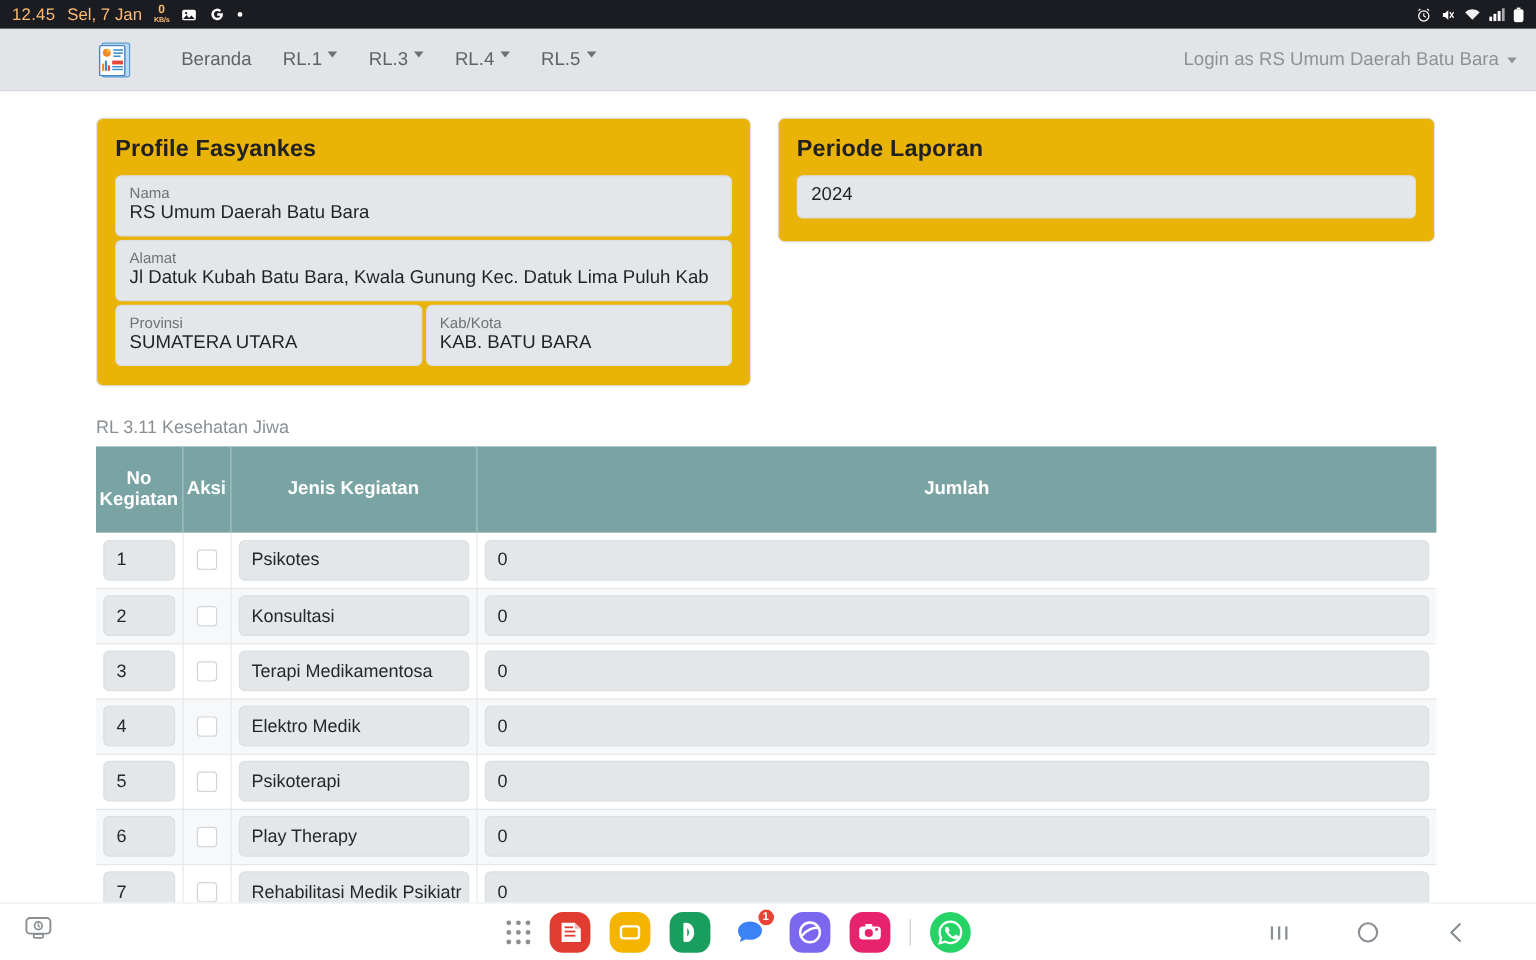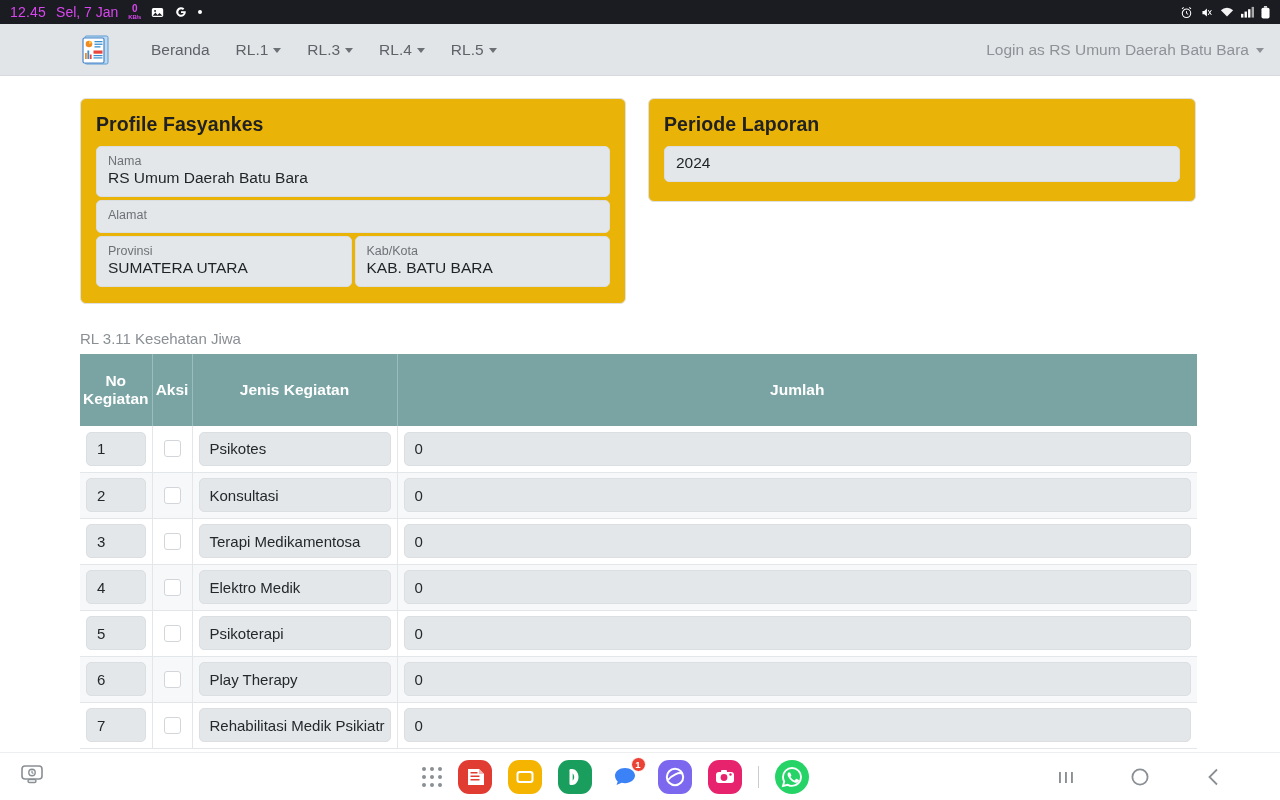--- a/index.html
+++ b/index.html
@@ -6,21 +6,21 @@
   html, body {
     width: 1280px; height: 800px;
     font-family: "Liberation Sans", sans-serif;
     background: #ffffff;
     overflow: hidden;
   }
 
   
   .statusbar {
     height: 24px; width: 100%;
-    background: #1b1c22; color: #d946ef;
+    background: #1b1c22; color: #fdba74;
     display: flex; align-items: center;
     padding: 0 10px;
     font-size: 13.5px;
   }
   .sb-left { display: flex; align-items: center; gap: 10px; }
   .sb-time { font-size: 14px; letter-spacing: .2px; }
   .sb-date { font-size: 14px; }
   .sb-speed { display: flex; flex-direction: column; align-items: center; line-height: 1; }
   .sb-speed .num { font-size: 10px; font-weight: bold; }
   .sb-speed .unit { font-size: 6px; font-weight: bold; letter-spacing: -.2px; }
@@ -33,21 +33,21 @@
     height: 52px; width: 100%;
     background: #e2e5e8;
     display: flex; align-items: center;
     padding: 0 16px 0 82px;
     border-bottom: 1px solid #d7dbdf;
   }
   .brand-logo { width: 28px; height: 30px; position: relative; flex: 0 0 auto; }
   .nav-links { display: flex; align-items: center; gap: 8px; margin-left: 32px; }
   .nav-link {
     color: #5f6368; font-size: 15.5px; padding: 6px 9px;
-    display: flex; align-items: center; gap: 5px; cursor: pointer;
+    display: flex; align-items: flex-start; gap: 5px; cursor: pointer;
     white-space: nowrap;
   }
   .caret {
     width: 0; height: 0; border-left: 4.5px solid transparent;
     border-right: 4.5px solid transparent; border-top: 5px solid #6b7075;
     display: inline-block; margin-top: 2px;
   }
   .nav-user {
     margin-left: auto; color: #8e9297; font-size: 15.5px;
     display: flex; align-items: center; gap: 7px; cursor: pointer; justify-content: center;
@@ -256,20 +256,21 @@
     <div class="card card-profile">
       <div class="card-title">Profile Fasyankes</div>
 
       <div class="field">
         <div class="field-label">Nama</div>
         <div class="field-value">RS Umum Daerah Batu Bara</div>
       </div>
 
       <div class="field">
         <div class="field-label">Alamat</div>
+        <div class="field-value">Jl Datuk Kubah Batu Bara, Kwala  Gunung Kec. Datuk Lima Puluh Kab</div>
       </div>
 
       <div class="field-row">
         <div class="field">
           <div class="field-label">Provinsi</div>
           <div class="field-value">SUMATERA UTARA</div>
         </div>
         <div class="field">
           <div class="field-label">Kab/Kota</div>
           <div class="field-value">KAB. BATU BARA</div>

